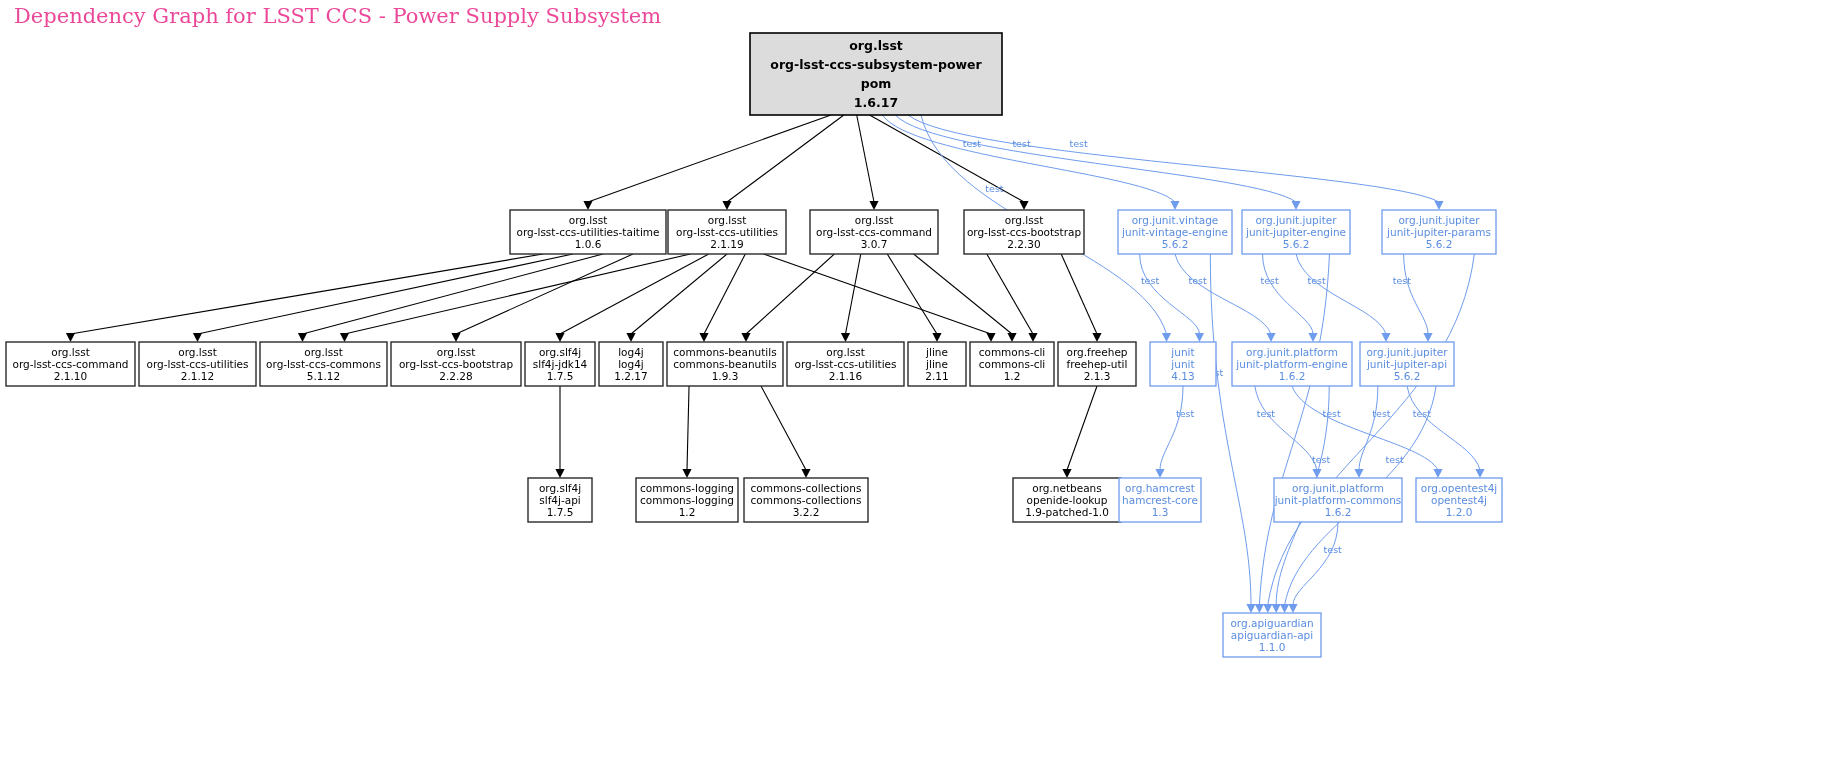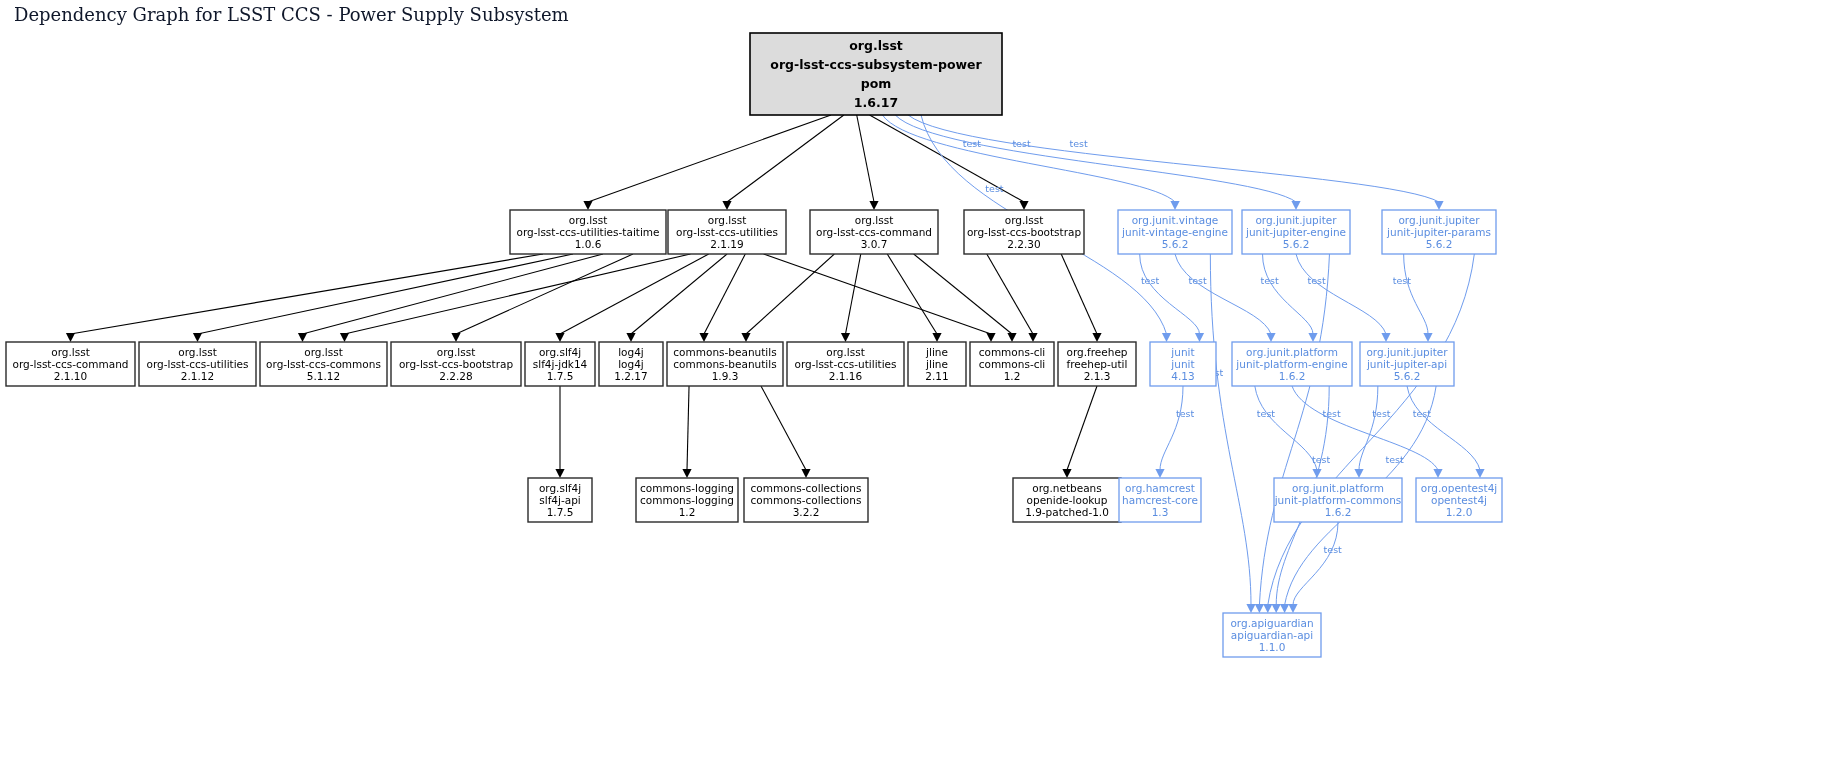--- a/index.html
+++ b/index.html
@@ -1,21 +1,21 @@
 <!DOCTYPE html>
 <html><head>
 <meta charset="utf-8">
 <title>Dependency Graph</title>
 <style>
   html,body{margin:0;padding:0;background:#ffffff;}
   body{width:1821px;height:768px;font-family:"DejaVu Sans",sans-serif;overflow:hidden;}
   #graph-title{
     position:absolute;left:14px;top:4px;
     font-family:"DejaVu Serif","Liberation Serif",serif;
-    font-size:18px;color:#0f172a;white-space:nowrap;
+    font-size:21px;color:#ec4899;white-space:nowrap;
   }
   #graph-canvas{position:absolute;left:0;top:0;width:1821px;height:768px;}
   .node-box{fill:#ffffff;stroke:#2a2a2a;stroke-width:1.4;}
   .node-box.root{fill:#dcdcdc;stroke:#000000;stroke-width:1.6;}
   .node-box.test-scope{fill:#ffffff;stroke:#6f9ced;stroke-width:1.3;}
   .node-text{font-family:"DejaVu Sans",sans-serif;font-size:10.5px;fill:#000000;text-anchor:middle;}
   .node-text.root-text{font-size:12.5px;font-weight:bold;}
   .node-text.test-text{fill:#5a8de0;}
   .edge{fill:none;stroke:#000000;stroke-width:1.1;}
   .edge.test-edge{stroke:#6f9ced;stroke-width:1.0;}

